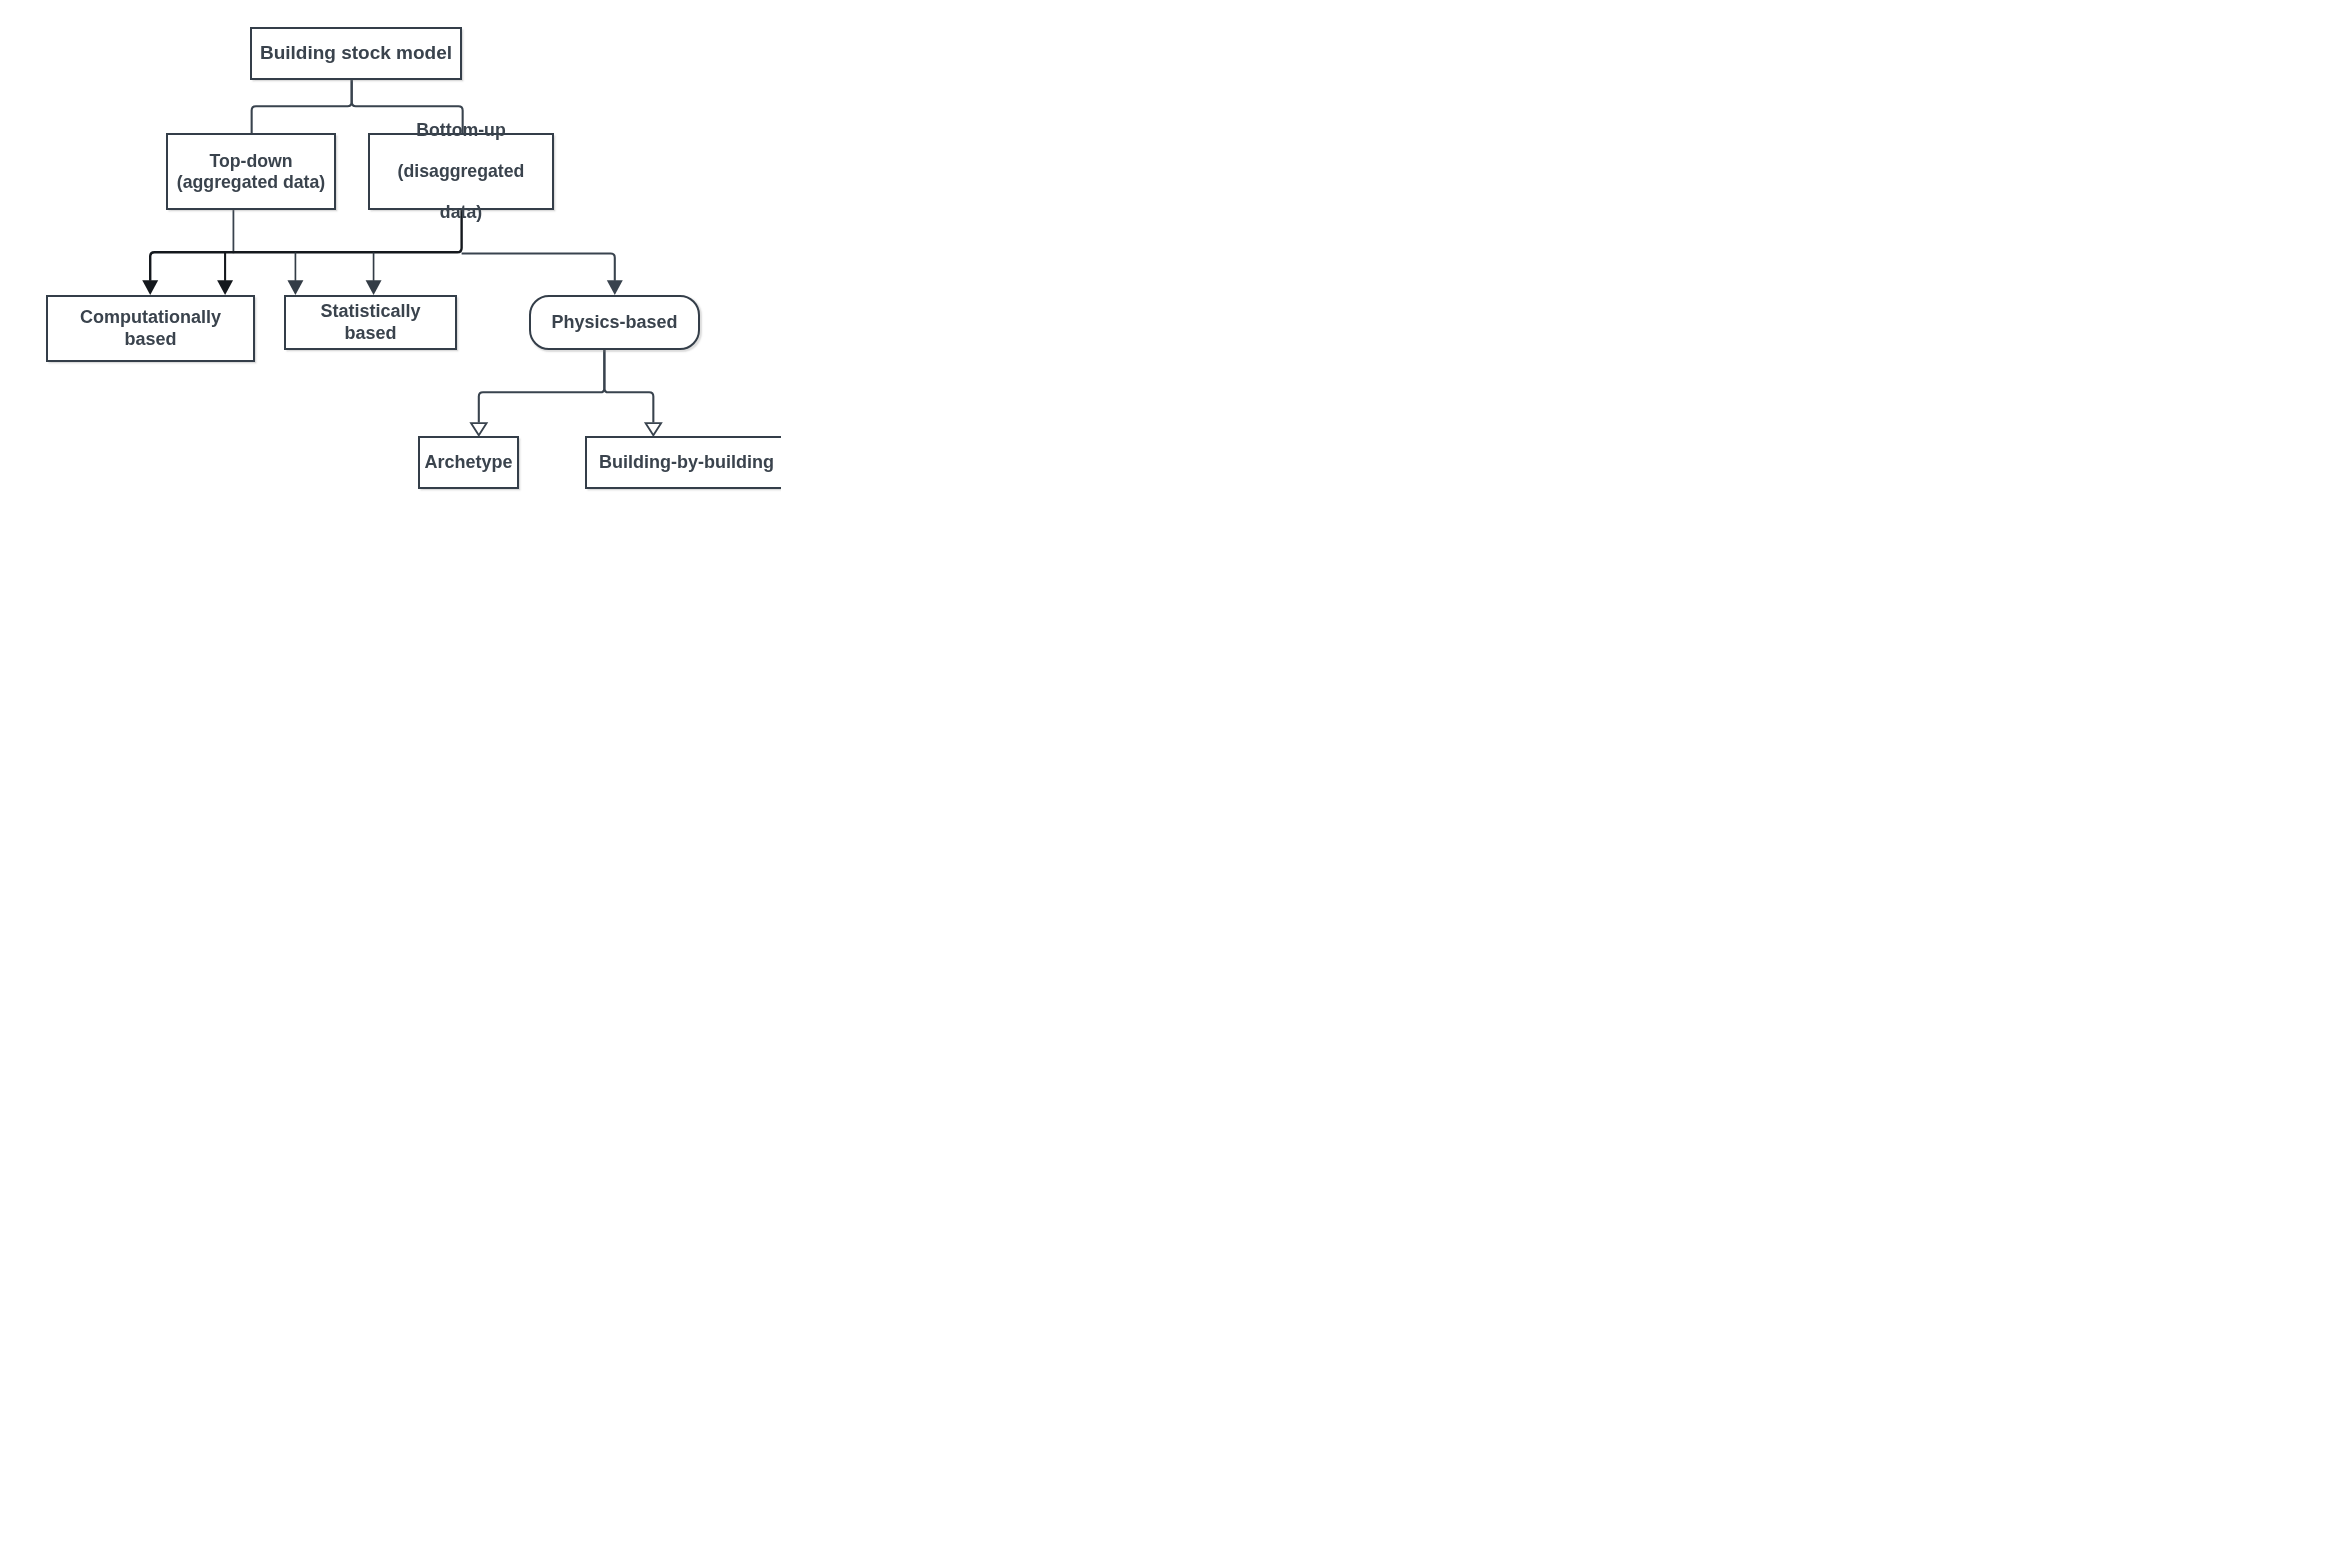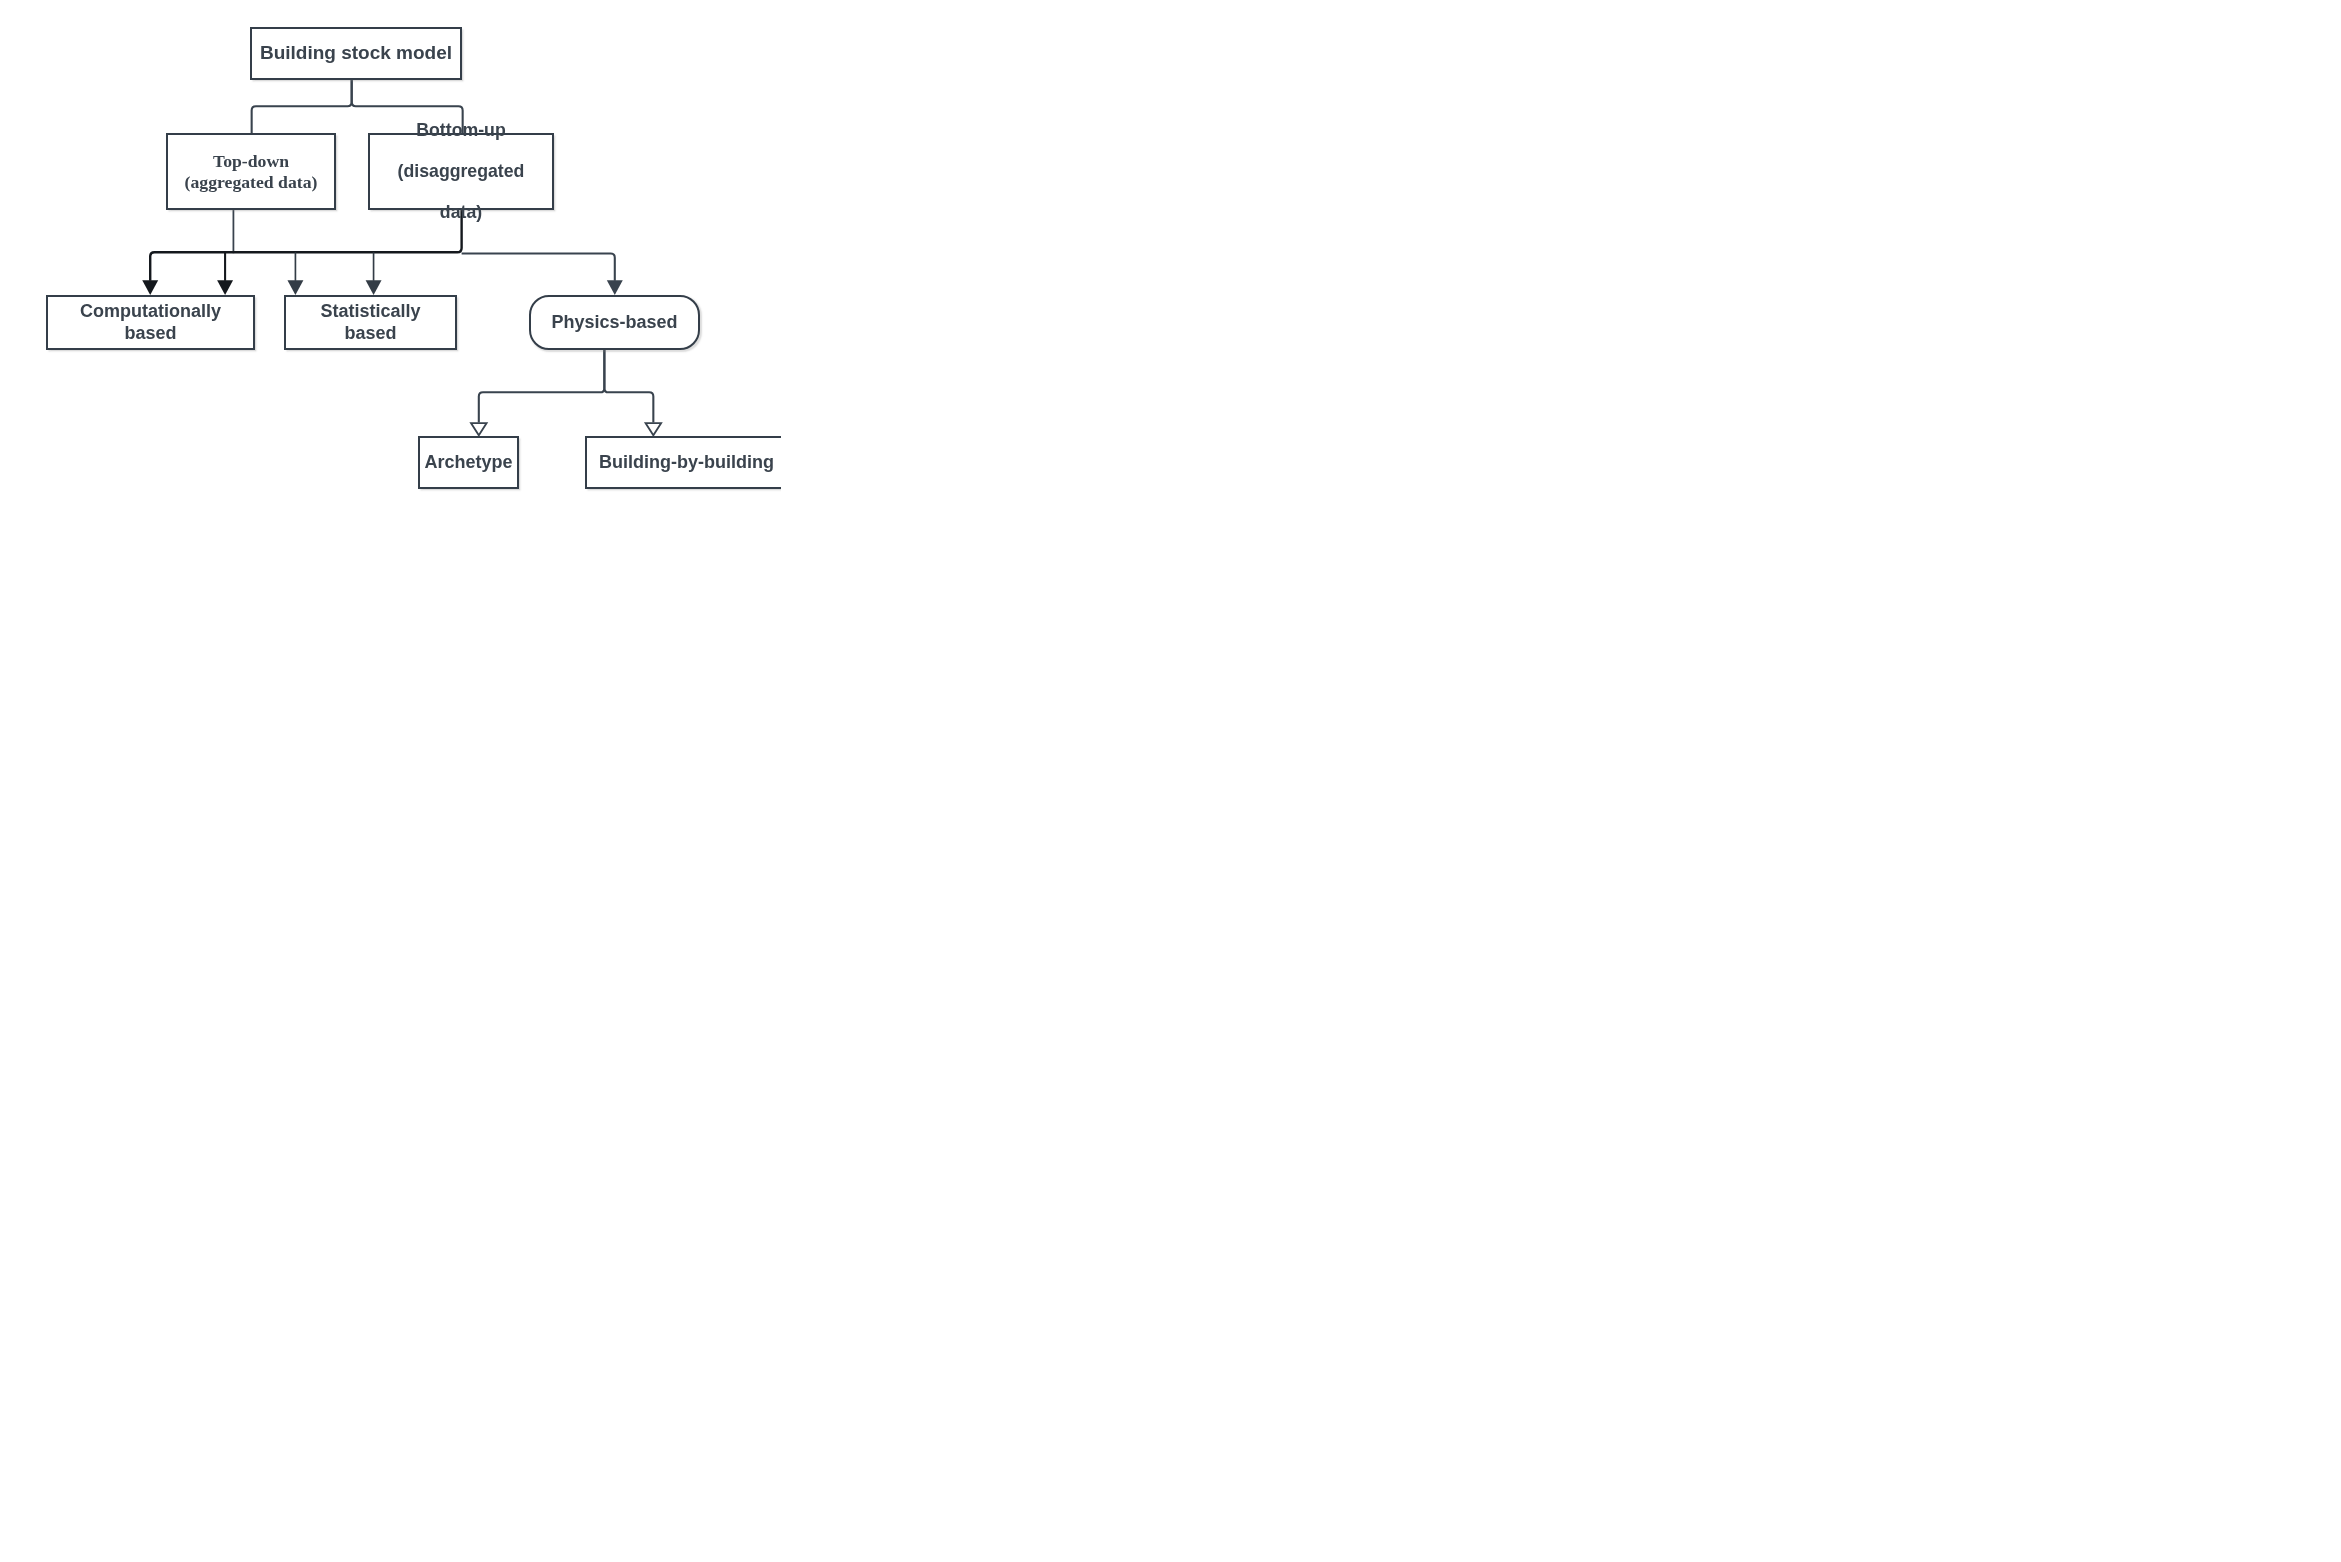--- a/index.html
+++ b/index.html
@@ -60,32 +60,32 @@
     <path d="M1160,672 V745 Q1160,753 1168,753 H1246 Q1254,753 1254,761 V811" fill="none" stroke="#39434e" stroke-width="4"></path>
 
     <polygon points="904,812 934,812 919,835.5" fill="#ffffff" stroke="#39434e" stroke-width="3.4"></polygon>
     <polygon points="1239,812 1269,812 1254,835.5" fill="#ffffff" stroke="#39434e" stroke-width="3.4"></polygon>
   </svg>
 
   <div class="node fs36" style="left:250px;top:27px;width:212px;height:53px;">
     <span>Building stock model</span>
   </div>
 
-  <div class="node fs34" style="left:166px;top:133px;width:170px;height:77px;font-family:Liberation Serif, serif;">
+  <div class="node fs34" style="left:166px;top:133px;width:170px;height:77px;">
     <span>Top-down</span>
     <span>(aggregated data)</span>
   </div>
 
   <div class="node fs34" style="left:368px;top:133px;width:186px;height:77px;gap:20px;">
     <span>Bottom-up</span>
     <span>(disaggregated</span>
     <span>data)</span>
   </div>
 
-  <div class="node fs35" style="left:46px;top:295px;width:209px;height:55px;">
+  <div class="node fs35" style="left:46px;top:295px;width:209px;height:67px;">
     <span>Computationally</span>
     <span>based</span>
   </div>
 
   <div class="node fs35" style="left:284px;top:295px;width:173px;height:55px;">
     <span>Statistically</span>
     <span>based</span>
   </div>
 
   <div class="node fs35" style="left:529px;top:295px;width:171px;height:55px;border-radius:20px;">

